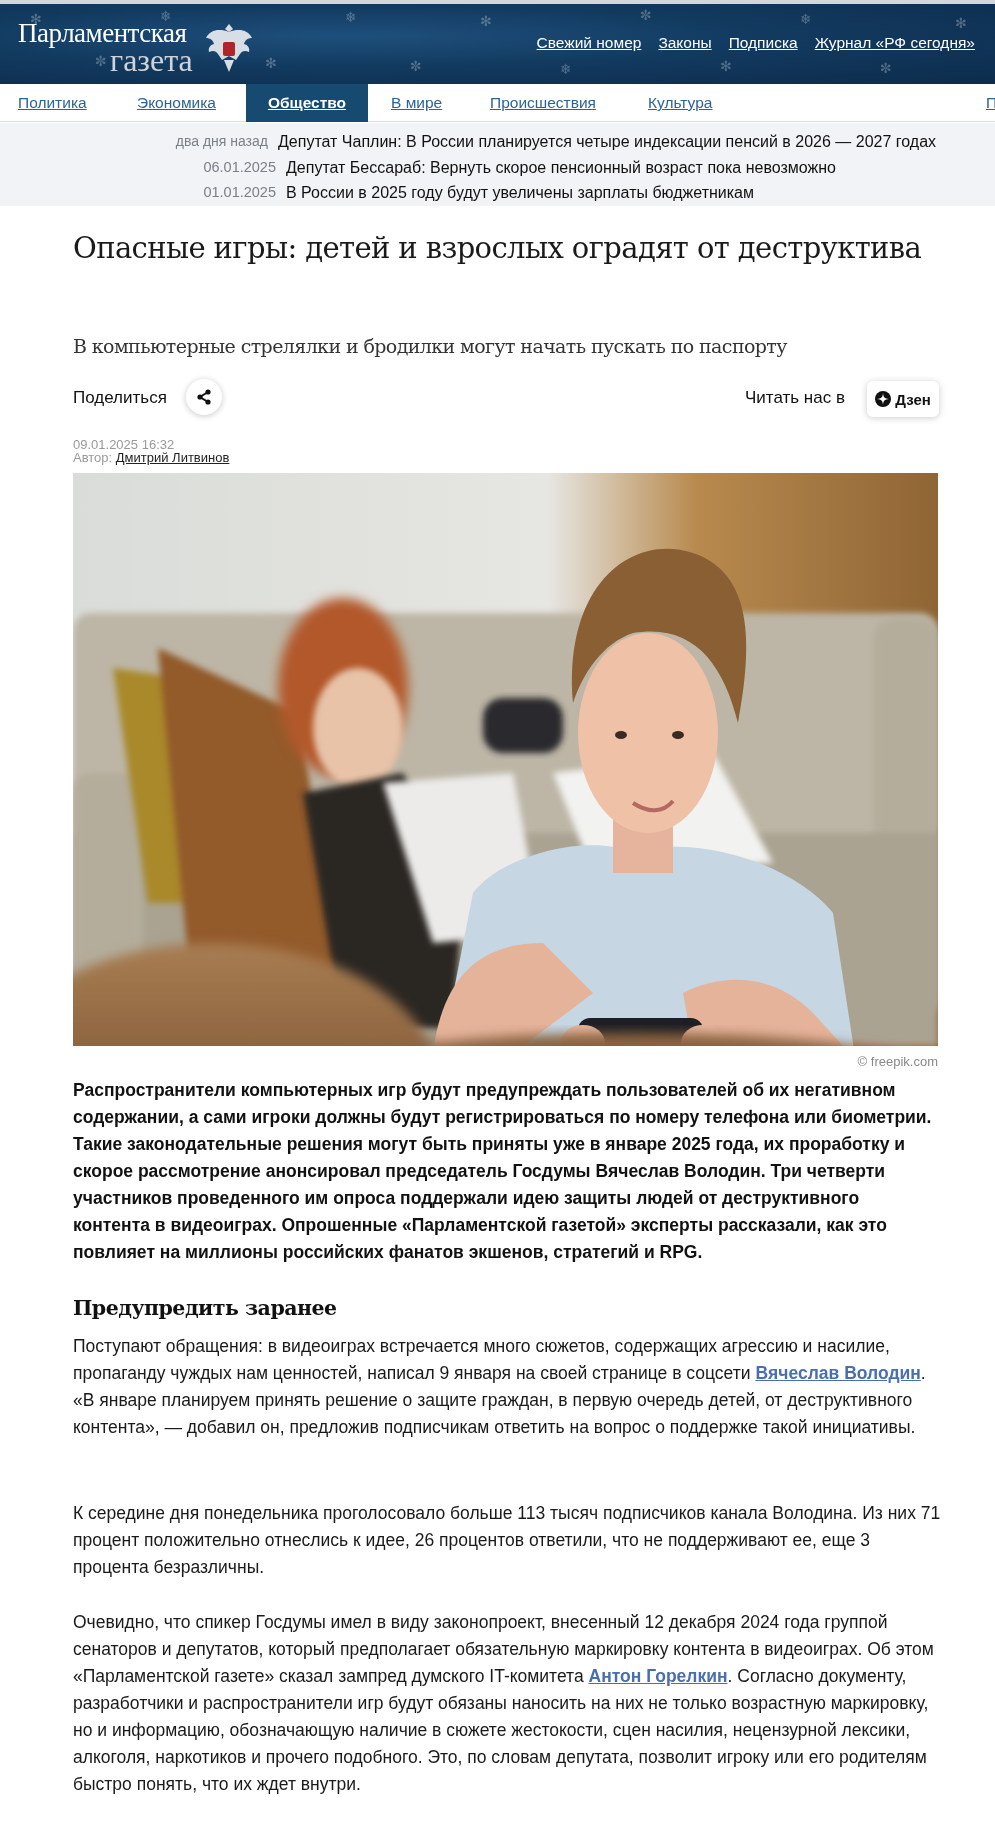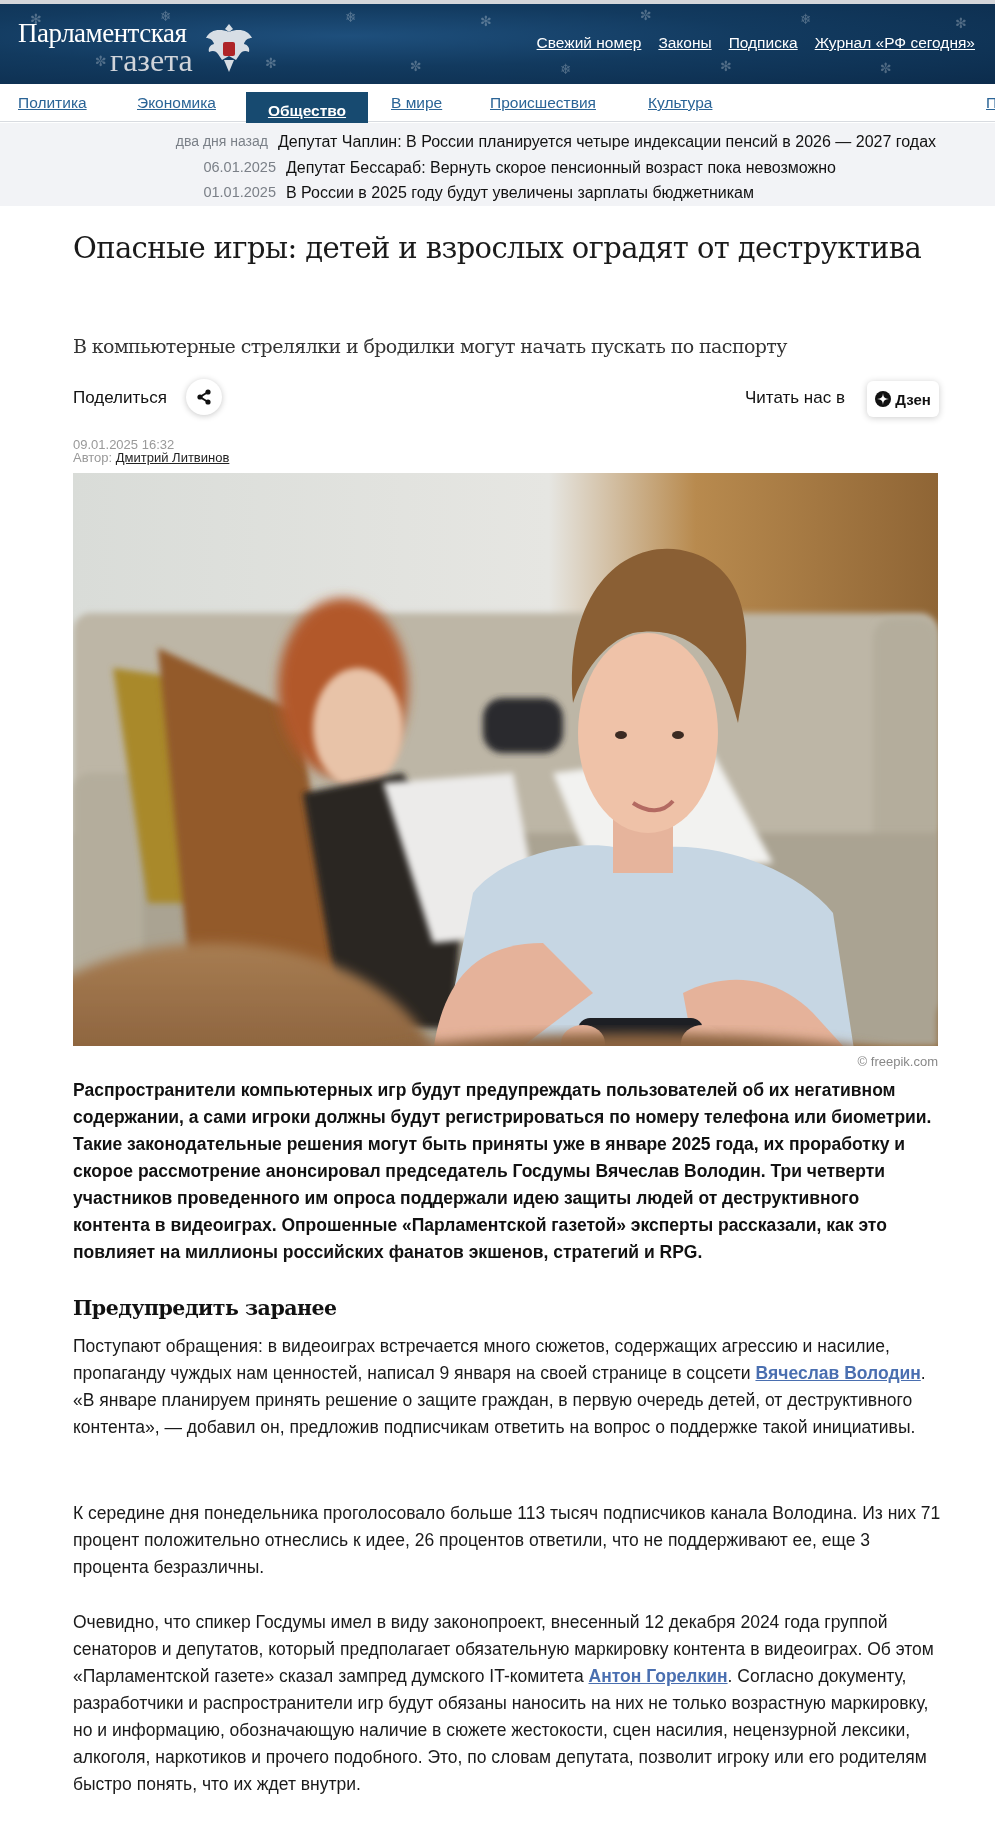--- a/index.html
+++ b/index.html
@@ -16,21 +16,21 @@
   .logo-line1 { position: absolute; left: 0; top: 0; font-family: "Liberation Serif", "DejaVu Serif", serif; font-size: 27px; color: #ffffff; letter-spacing: -0.5px; }
   .logo-line2 { position: absolute; left: 76px; top: 24px; font-family: "Liberation Serif", "DejaVu Serif", serif; font-size: 32px; color: #d0d4da; letter-spacing: 0px; margin-left: 16px; }
   .emblem { position: absolute; left: 204px; top: 16px; width: 50px; height: 56px; }
   .publisher { position: absolute; left: 280px; top: 19px; font-size: 12px; line-height: 19px; color: #c8d2de; }
   .top-links { position: absolute; right: 20px; top: 30px; display: flex; gap: 17px; }
   .top-links a { color: #ffffff; font-size: 15.5px; text-decoration: underline; white-space: nowrap; }
 
   
   .nav { position: absolute; left: 0; top: 84px; width: 995px; height: 38px; background: #ffffff; border-bottom: 1px solid #d8dbe0; }
   .nav-item { position: absolute; top: 0; height: 38px; line-height: 38px; font-size: 15.5px; color: #2a6496; text-decoration: underline; }
-  .nav-item.active { background: #174a70; color: #ffffff; font-weight: bold; text-align: center; margin-top: 8px; }
+  .nav-item.active { background: #174a70; color: #ffffff; font-weight: bold; text-align: center; }
 
   
   .pensions { position: absolute; left: 0; top: 123px; width: 995px; height: 83px; background: #f2f3f6; }
   .pensions-title { position: absolute; left: 18px; top: 6px; font-size: 25px; line-height: 34px; color: #b51c1c; width: 170px; }
   .pnews { position: absolute; top: 0; display: flex; align-items: flex-start; font-size: 16px; white-space: nowrap; }
   .pnews .date { color: #7b8088; font-size: 14.5px; text-align: right; width: 94px; margin-right: 10px; }
   .pnews .text { color: #111; }
 
   
   .title { position: absolute; left: 73px; top: 227px; width: 850px; font-family: "DejaVu Serif", "Liberation Serif", serif; font-weight: 300; font-size: 29px; line-height: 43px; color: #1a1a1a; letter-spacing: -0.6px; }

